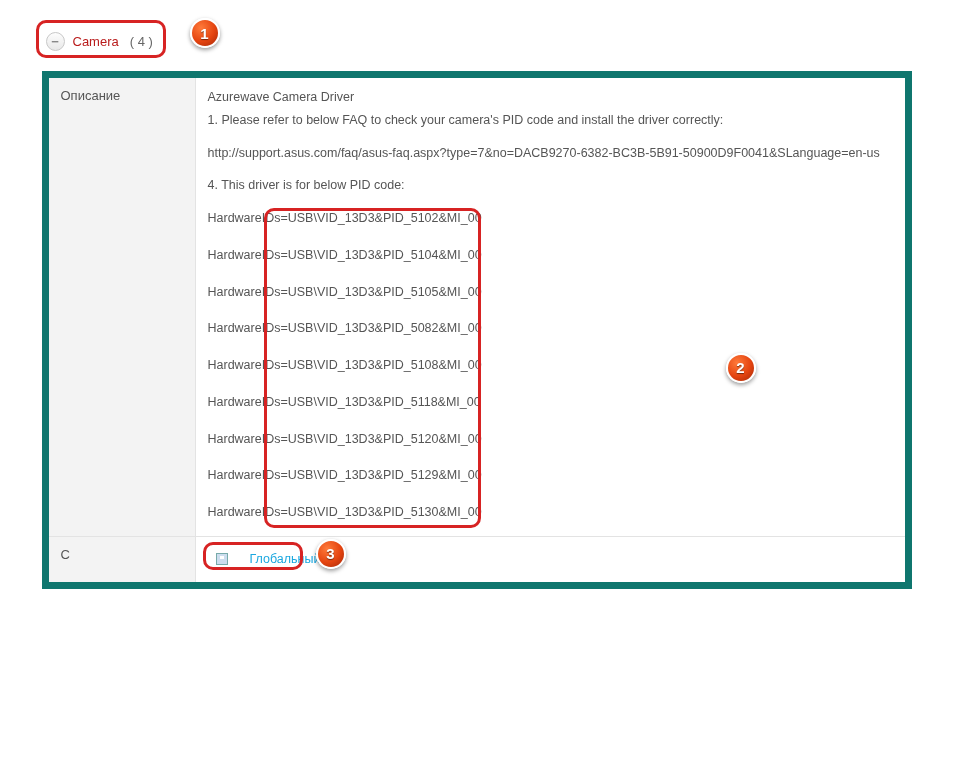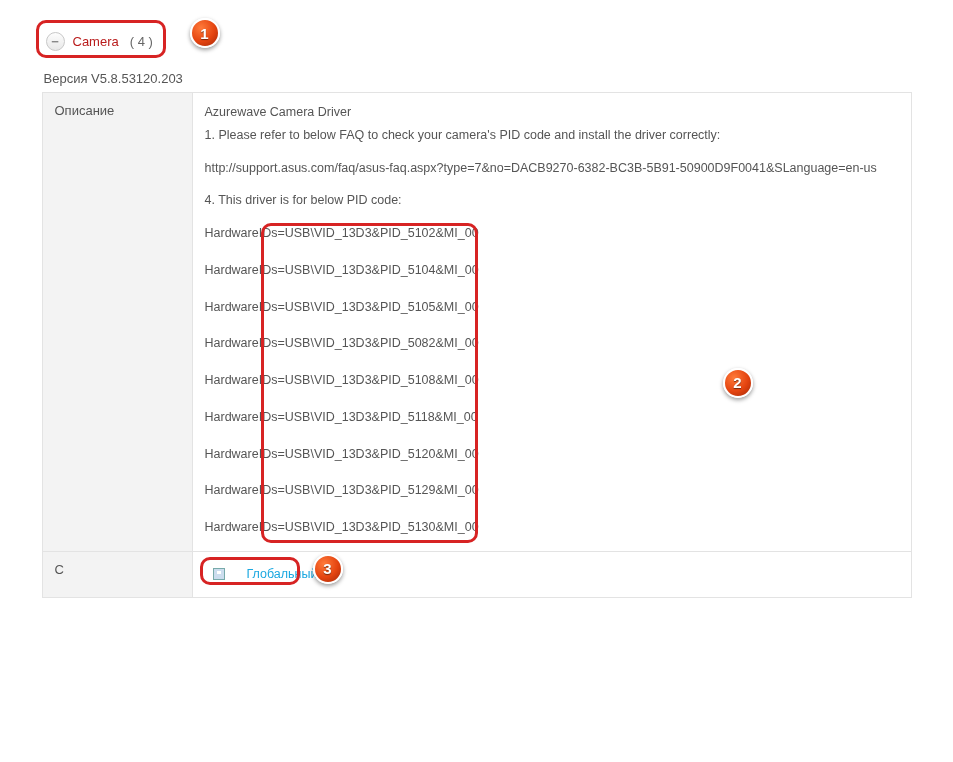--- a/index.html
+++ b/index.html
@@ -10,21 +10,21 @@
 .expand-wrap { display: inline-flex; align-items: center; gap: 8px; padding: 4px 10px 4px 4px; }
 .expand-btn { width: 19px; height: 19px; border: 1px solid #c8c8c8; border-radius: 50%; background: linear-gradient(#fdfdfd,#e8e8e8); display: flex; align-items: center; justify-content: center; cursor: pointer; font-size: 13px; color: #888; line-height: 1; font-weight: bold; }
 .category-link { color: #b91c1c; text-decoration: none; font-size: 13px; }
 .count { color: #666; font-size: 13px; margin-left: 3px; }
 
 .red-border { border: 3px solid #d72323; border-radius: 10px; }
 .header-red { position: absolute; left: -6px; top: -2px; width: 130px; height: 38px; pointer-events: none; }
 
 .version { font-size: 13px; color: #555; margin: 6px 0 6px 2px; }
 
-.detail-table { width: 100%; border-collapse: collapse; border: 1px solid #0f766e; padding-left: 38px; }
+.detail-table { width: 100%; border-collapse: collapse; border: 7px solid #0f766e; padding-left: 38px; }
 .detail-table td { border: 1px solid #e3e3e3; padding: 10px 12px; vertical-align: top; }
 .detail-table .label-cell { width: 150px; background: #f3f3f3; color: #555; font-size: 13px; }
 .detail-table .content-cell { background: #fff; color: #555; font-size: 12.5px; line-height: 1.5; position: relative; }
 .detail-table .gray-row td { background: #f3f3f3; }
 .desc-block { margin-bottom: 14px; }
 .hw-line { margin-bottom: 18px; }
 .hw-line:last-child { margin-bottom: 4px; }
 
 .hwid-red-box { position: absolute; left: 68px; top: 130px; width: 217px; height: 320px; pointer-events: none; }
 
@@ -52,21 +52,20 @@
   <div class="header-row">
     <div class="expand-wrap">
       <span class="expand-btn">−</span>
       <a href="#" class="category-link">Camera</a>
       <span class="count">( 4 )</span>
     </div>
     <div class="red-border header-red"></div>
     <div class="badge badge-1">1</div>
   </div>
 
-  <div class="version">Версия V5.8.53120.203</div>
 
   <table class="detail-table">
     <tbody>
         <tr>
       <td class="label-cell">Описание</td>
       <td class="content-cell">
         <div class="desc-block">Azurewave Camera Driver</div>
         <div class="desc-block" style="margin-top:-10px">1. Please refer to below FAQ to check your camera's PID code and install the driver correctly:</div>
         <div class="desc-block">http://support.asus.com/faq/asus-faq.aspx?type=7&amp;no=DACB9270-6382-BC3B-5B91-50900D9F0041&amp;SLanguage=en-us</div>
         <div class="desc-block">4. This driver is for below PID code:</div>

